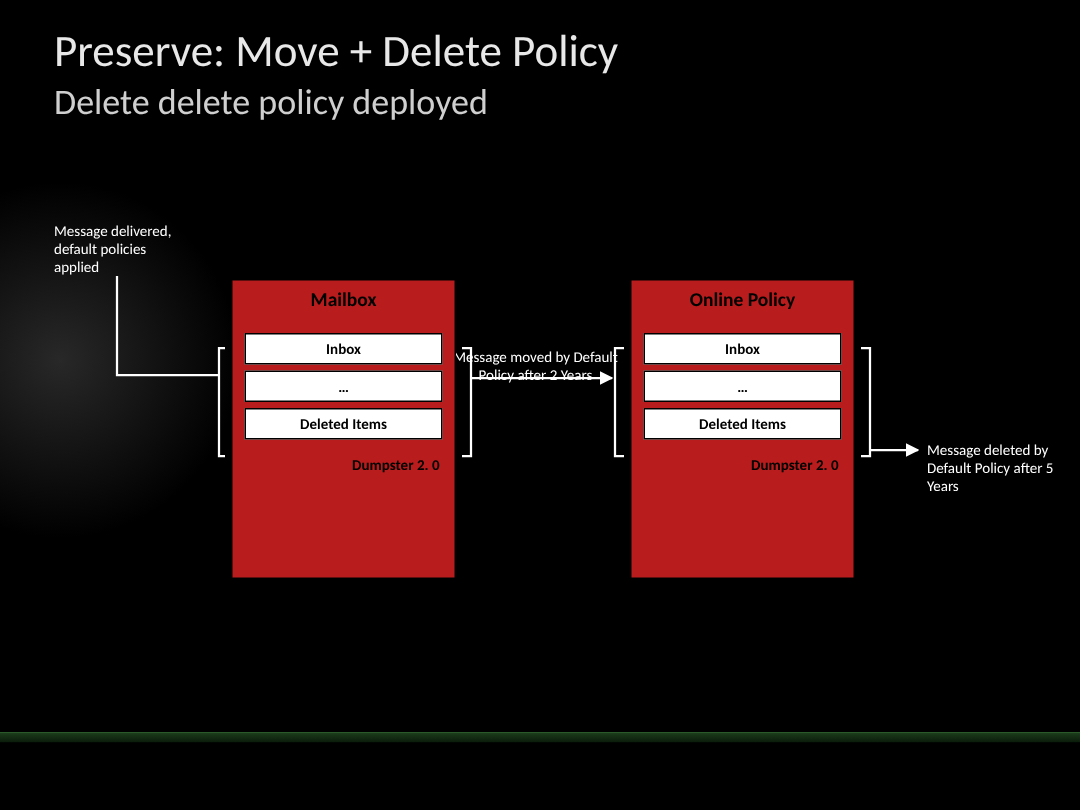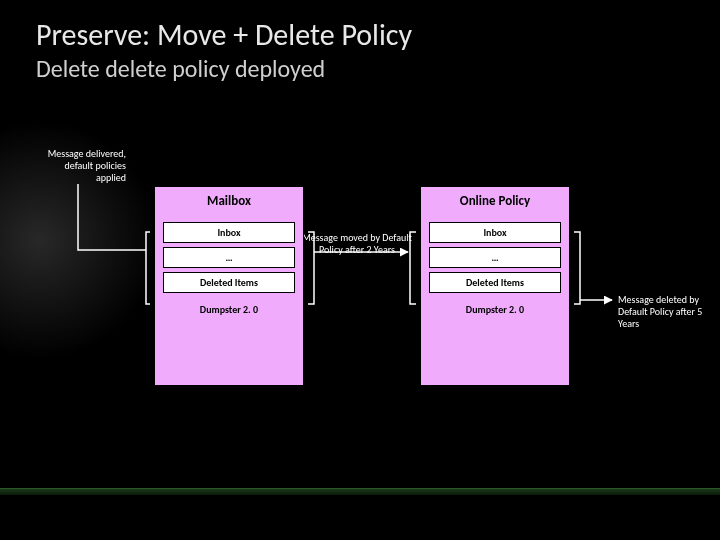--- a/index.html
+++ b/index.html
@@ -27,28 +27,28 @@
     position: absolute; left: 36px; top: 54px;
     font-size: 24px; color: #cfcfcf; font-weight: 400;
   }
 
   .note {
     position: absolute;
     color: #fff;
     font-size: 10px;
     line-height: 1.2;
   }
-  .note-left { left: 36px; top: 148px; width: 90px; text-align: right; }
+  .note-left { left: 36px; top: 148px; width: 90px; }
   .note-mid  { left: 302px; top: 232px; width: 110px; text-align: center; }
   .note-right{ left: 618px; top: 294px; width: 92px; }
 
   .panel {
     position: absolute;
     width: 150px;
-    background: #f0abfc;
+    background: #b91c1c;
     border: 1px solid #000;
   }
   .panel-left  { left: 154px; top: 186px; height: 200px; }
   .panel-right { left: 420px; top: 186px; height: 200px; }
 
   .panel-title {
     color: #000;
     font-size: 13px;
     font-weight: 700;
     text-align: center;
@@ -64,21 +64,21 @@
     padding: 3px 20px;
     color: #000;
     min-height: 18px;
   }
   .cell-ellipsis { font-weight: 700; }
   .dumpster {
     margin: 4px 8px 8px 8px;
     color: #000;
     font-size: 10px;
     font-weight: 700;
-    text-align: center;
+    text-align: right;
     padding: 6px 2px 18px 2px;
   }
 
   svg.connectors {
     position: absolute;
     left: 0; top: 0;
     width: 720px; height: 540px;
     pointer-events: none;
   }
 

